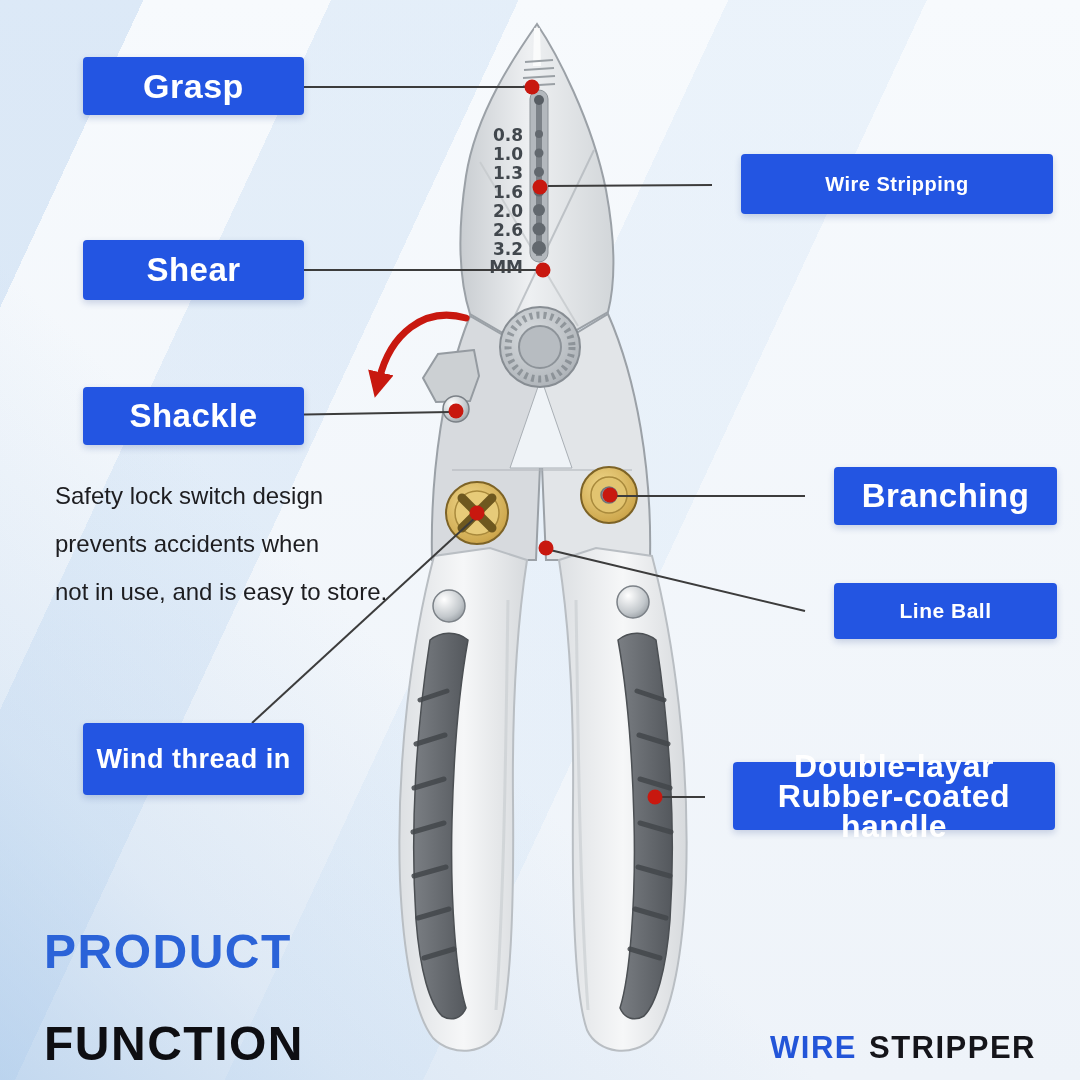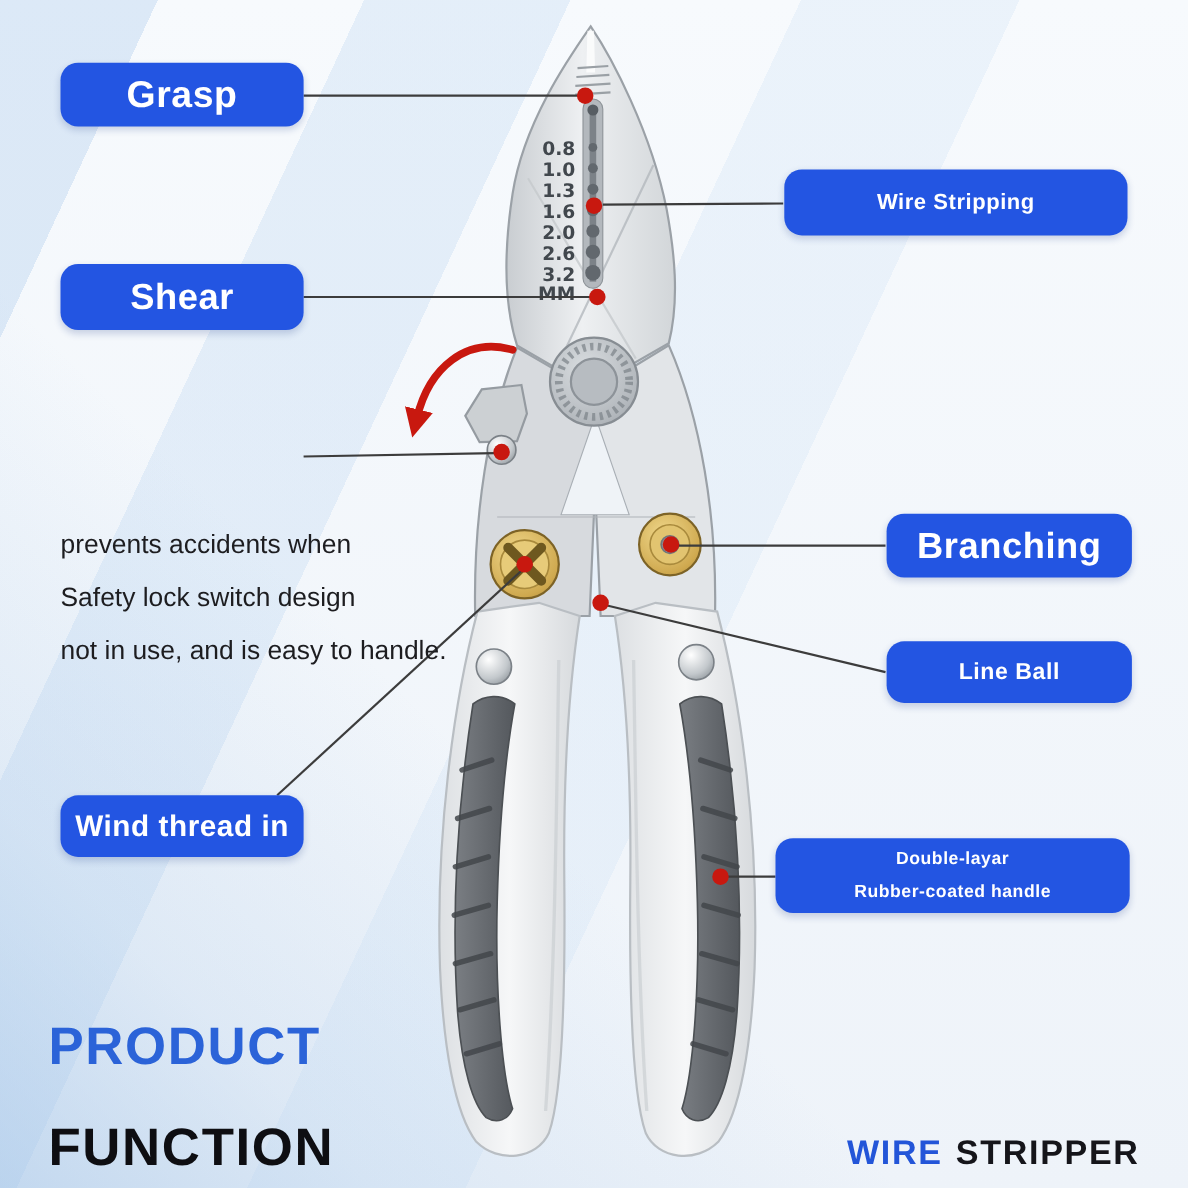--- a/index.html
+++ b/index.html
@@ -8,31 +8,32 @@
     font-family:"Liberation Sans",sans-serif;
     background:
       linear-gradient(to top right, rgba(151,189,229,0.50) 0%, rgba(151,189,229,0.20) 16%, rgba(151,189,229,0) 38%),
       linear-gradient(115deg, rgba(198,219,242,0.55) 0px, rgba(198,219,242,0.55) 130px, rgba(255,255,255,0) 130px, rgba(255,255,255,0) 300px, rgba(205,224,244,0.45) 300px, rgba(205,224,244,0.45) 470px, rgba(255,255,255,0) 470px, rgba(255,255,255,0) 660px, rgba(212,229,246,0.35) 660px, rgba(212,229,246,0.35) 840px, rgba(255,255,255,0) 840px),
       linear-gradient(180deg,#f7fafd 0%,#eef3f9 100%);
   }
   .art{position:absolute;left:0;top:0;}
   .lbl{
     position:absolute;background:#2355e2;color:#fff;font-weight:700;
     display:flex;align-items:center;justify-content:center;text-align:center;
-    border-radius:16px;box-shadow:0 3px 7px rgba(20,50,130,0.20);
+    border-radius:4px;box-shadow:0 3px 7px rgba(20,50,130,0.20);
     letter-spacing:0.5px;
+    margin-left:28px;
   }
   .lbl-grasp    {left:55px;  top:57px;  width:221px; height:58px; font-size:34px;}
   .lbl-wire     {left:713px; top:154px; width:312px; height:60px; font-size:20px;}
   .lbl-shear    {left:55px;  top:240px; width:221px; height:60px; font-size:33px;}
   .lbl-shackle  {left:55px;  top:387px; width:221px; height:58px; font-size:33px;}
   .lbl-branch   {left:806px; top:467px; width:223px; height:58px; font-size:33px;}
   .lbl-lineball {left:806px; top:583px; width:223px; height:56px; font-size:21px;}
-  .lbl-wind     {left:55px;  top:723px; width:221px; height:56px; font-size:27px;}
-  .lbl-handle   {left:705px; top:762px; width:322px; height:68px; font-size:16px; flex-direction:column; line-height:30px;}
+  .lbl-wind     {left:55px;  top:723px; width:221px; height:72px; font-size:27px;}
+  .lbl-handle   {left:705px; top:762px; width:322px; height:68px; font-size:32px; flex-direction:column; line-height:30px;}
   .note{
     position:absolute;left:55px;top:472px;width:360px;
     font-size:24px;line-height:48px;color:#1d1d20;font-weight:400;
   }
   .heading{position:absolute;left:44px;top:924px;font-weight:800;letter-spacing:1.5px;}
   .heading-blue{font-size:48px;color:#2b63d8;margin-bottom:37px;}
   .heading-black{font-size:48px;color:#0e0e12;}
   .brand{position:absolute;right:44px;bottom:14px;font-size:31px;font-weight:800;letter-spacing:1.5px;}
   .brand-blue{color:#2355d8;margin-right:12px;text-align:right;}
   .brand-black{color:#15151a;}
@@ -197,32 +198,33 @@
       <circle cx="610" cy="495" r="7.5"></circle>
       <circle cx="546" cy="548" r="7.5"></circle>
       <circle cx="477" cy="513" r="7.5"></circle>
       <circle cx="655" cy="797" r="7.5"></circle>
     </g>
   </svg>
 
   <div class="lbl lbl-grasp">Grasp</div>
   <div class="lbl lbl-wire">Wire Stripping</div>
   <div class="lbl lbl-shear">Shear</div>
+  <div class="lbl lbl-shackle">Shackle</div>
   <div class="lbl lbl-branch">Branching</div>
   <div class="lbl lbl-lineball">Line Ball</div>
   <div class="lbl lbl-wind">Wind thread in</div>
   <div class="lbl lbl-handle">
     <span>Double-layar</span>
     <span>Rubber-coated handle</span>
   </div>
 
   <div class="note">
+    <div>Safety lock switch design</div>
     <div>prevents accidents when</div>
-    <div>Safety lock switch design</div>
-    <div>not in use, and is easy to handle.</div>
+    <div>not in use, and is easy to store.</div>
   </div>
 
   <div class="heading">
     <div class="heading-blue">PRODUCT</div>
     <div class="heading-black">FUNCTION</div>
   </div>
 
   <div class="brand">
     <span class="brand-blue">WIRE</span><span class="brand-black">STRIPPER</span>
   </div>

